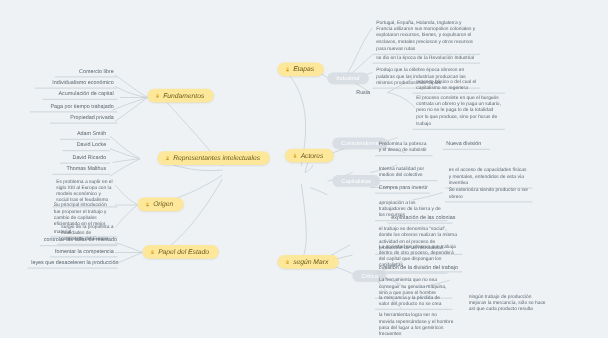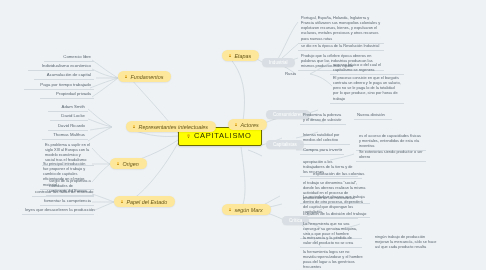--- a/index.html
+++ b/index.html
@@ -163,24 +163,20 @@
     <path d="M241,147 C245,175 248,200 240,210"></path>
     <path d="M254,210 C264,205 272,200 280,196"></path>
     <path d="M254,210 C266,208 274,206 282,204"></path>
     <path d="M254,210 C266,212 276,216 284,220"></path>
     <path d="M298,220 C308,216 316,212 322,209"></path>
     <path d="M298,220 C310,222 318,226 324,230"></path>
     <path d="M298,220 C308,232 316,242 322,248"></path>
     <path d="M336,230 C346,228 354,226 360,224"></path>
   </svg>
 
-  <div class="node central" style="left:178px; top:127px;">
-    <span class="bulb"></span>
-    <span>CAPITALISMO</span>
-  </div>
 
   <div class="node branch" style="left:118px; top:71px;">
     <span class="bulb"></span>
     <span>Fundamentos</span>
   </div>
   <div class="node leaf left" style="left:44px; top:53px; width:50px;">Comercio libre</div>
   <div class="node leaf left" style="left:28px; top:62px; width:66px;">Individualismo económico</div>
   <div class="node leaf left" style="left:34px; top:71px; width:60px;">Acumulación de capital</div>
   <div class="node leaf left" style="left:24px; top:81px; width:70px;">Paga por tiempo trabajado</div>
   <div class="node leaf left" style="left:40px; top:90px; width:54px;">Propiedad privada</div>

